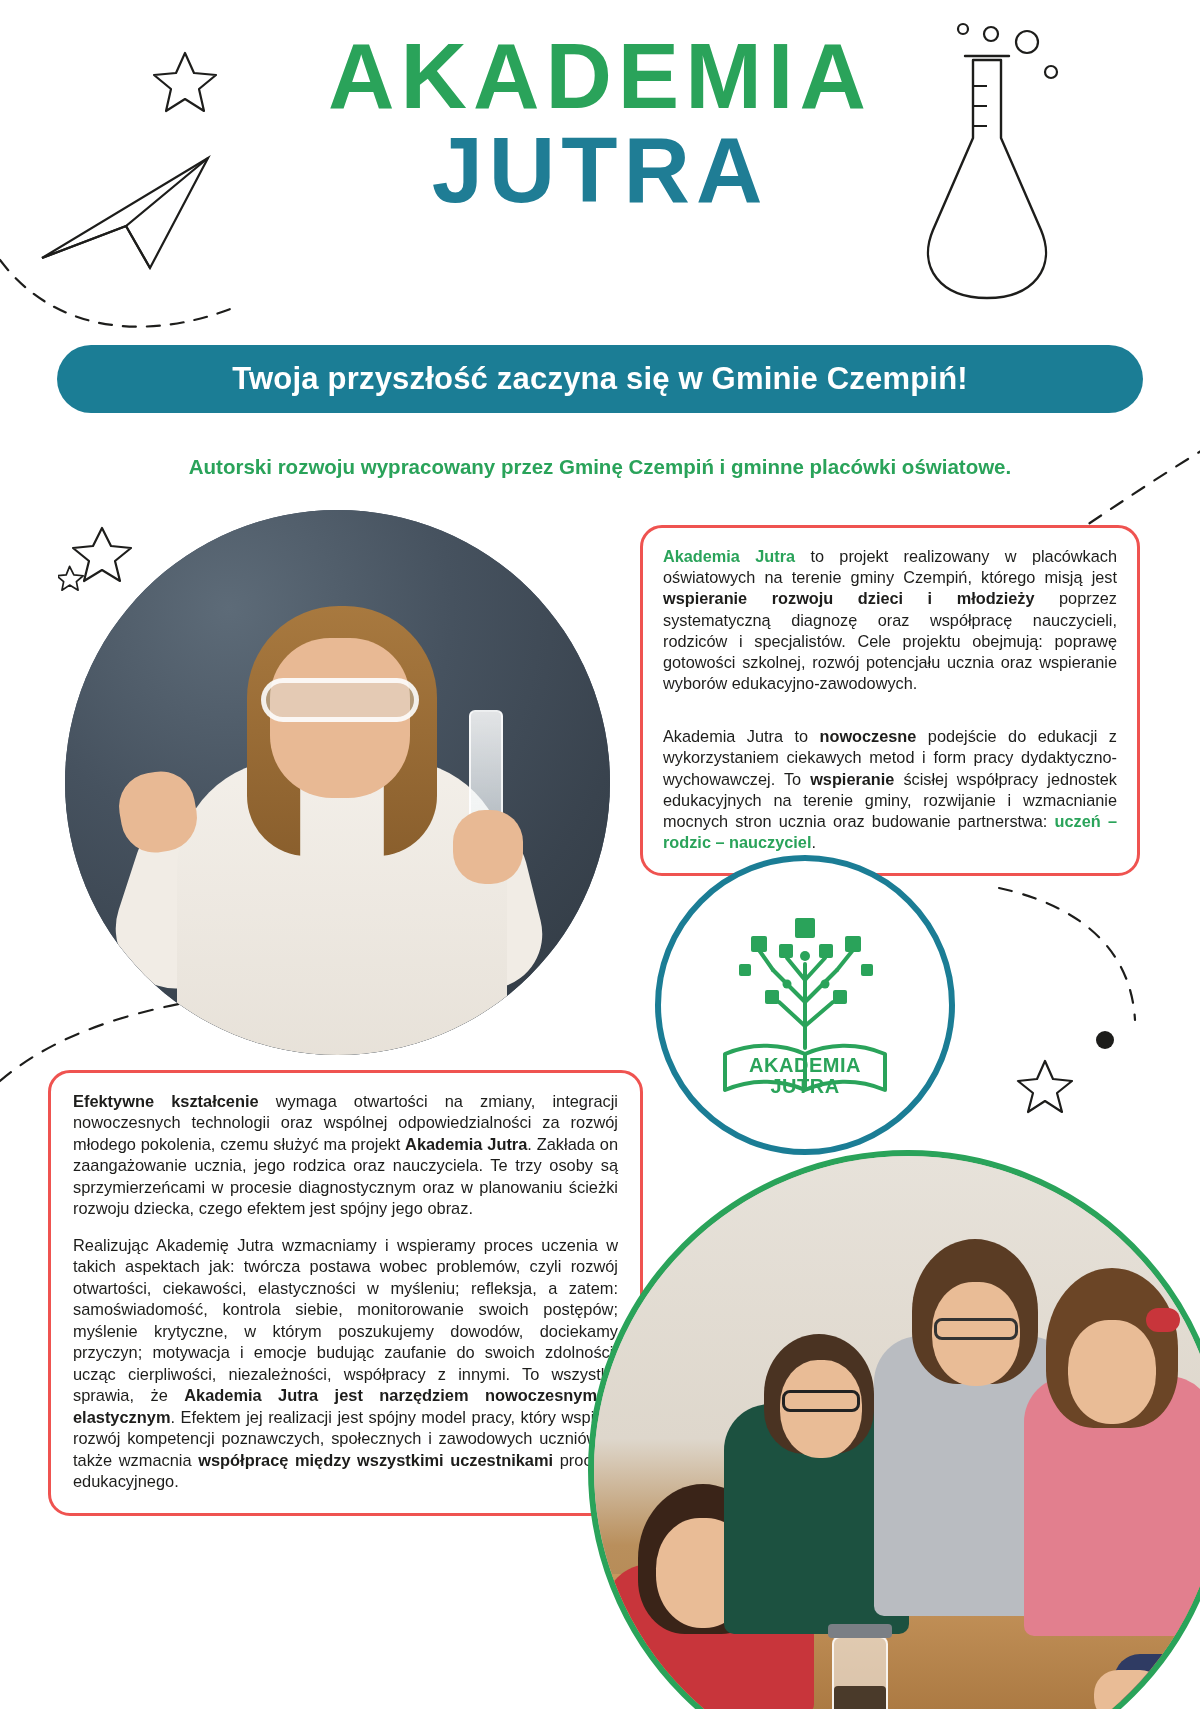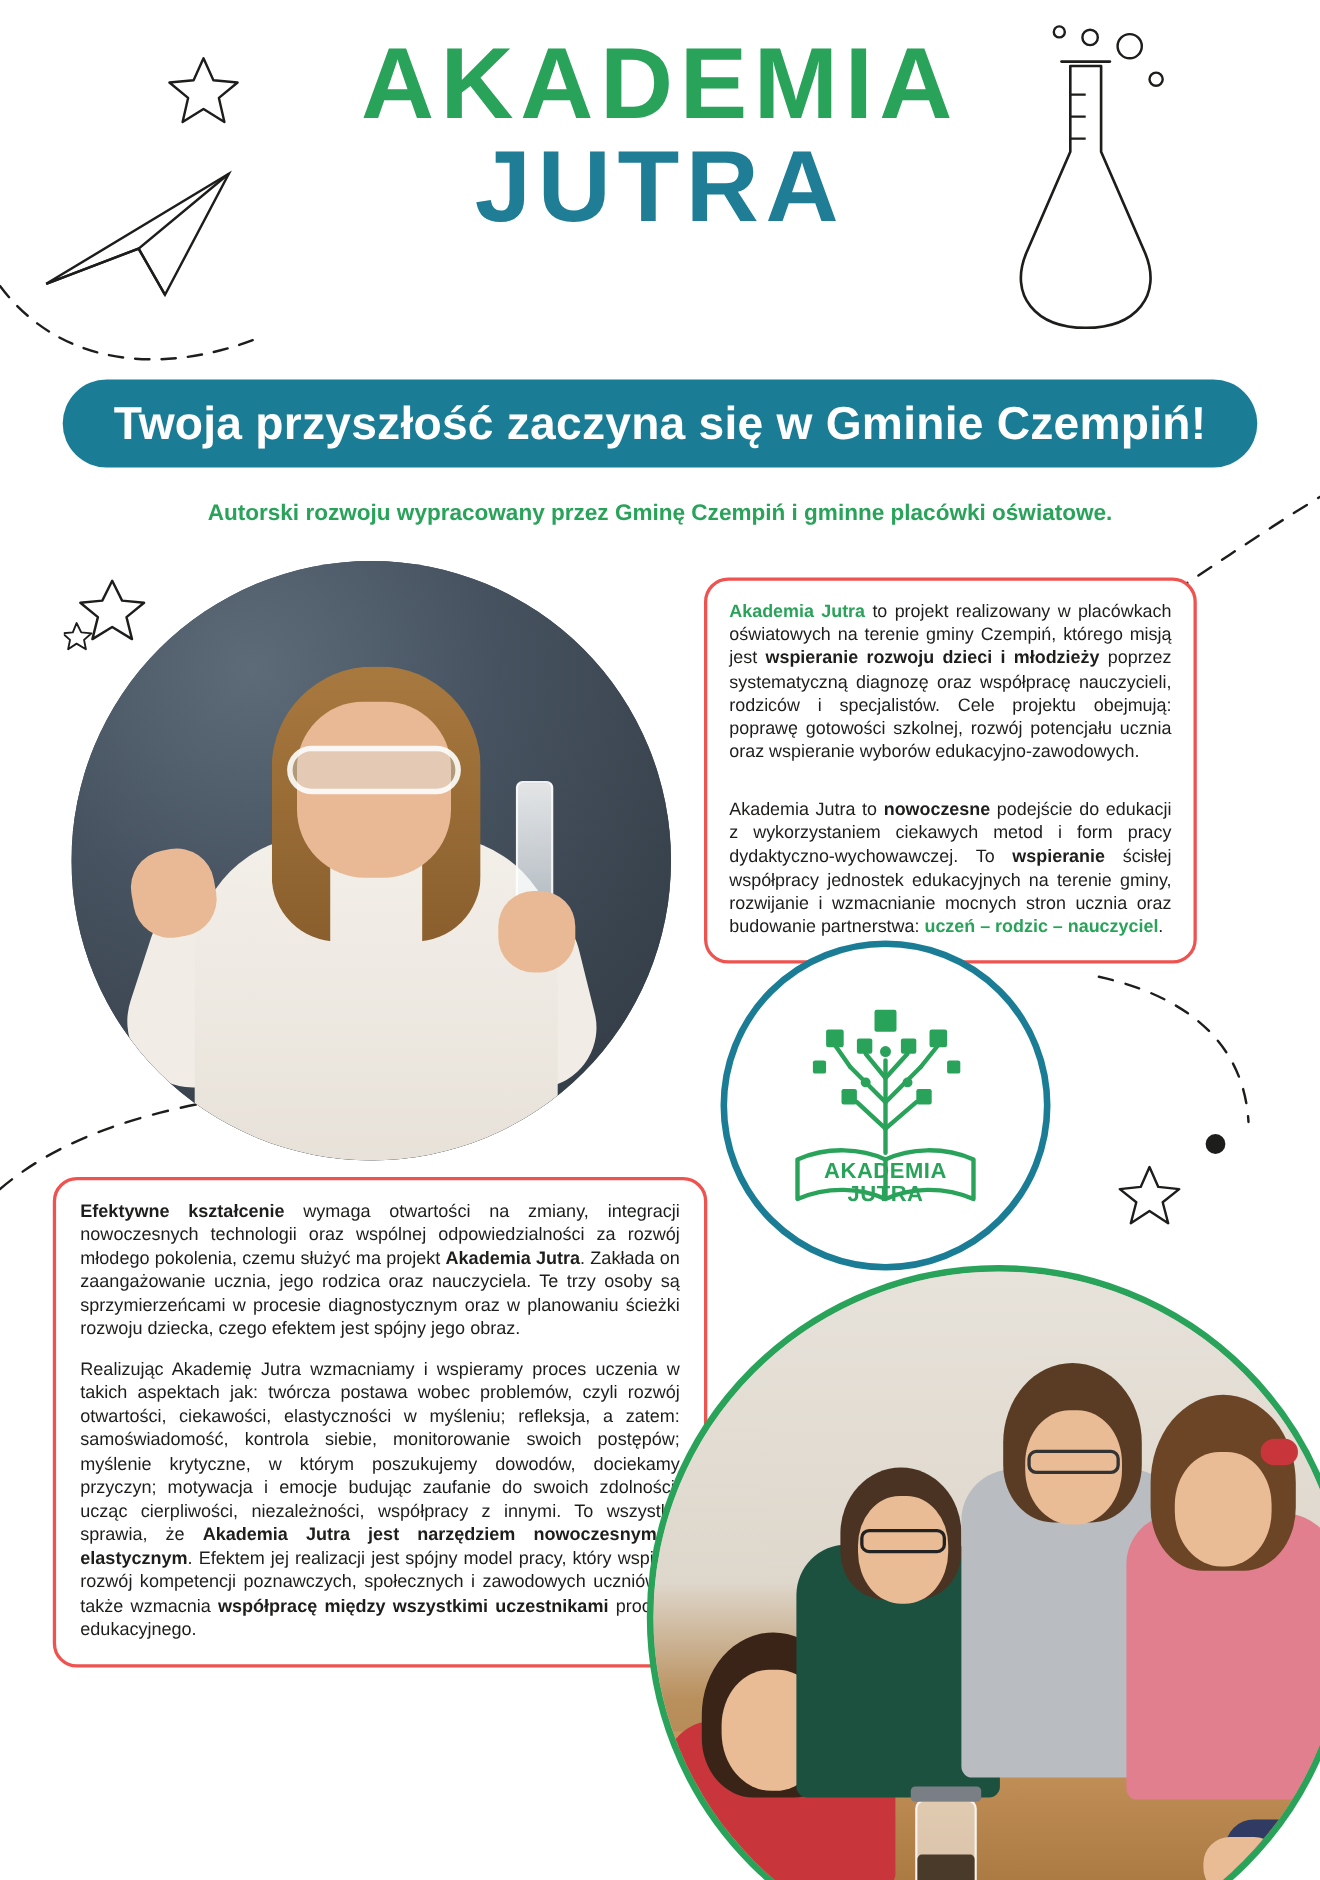--- a/index.html
+++ b/index.html
@@ -42,25 +42,25 @@
     color: #1f7d95;
     line-height: 1.02;
     margin: 0;
   }
 
   .pill {
     position: absolute;
     top: 345px;
     left: 57px;
     width: 1086px;
-    height: 80px;
+    height: 68px;
     background: #1b7d95;
     border-radius: 40px;
     color: #ffffff;
-    font-size: 42px;
+    font-size: 31px;
     font-weight: 700;
     display: flex;
     align-items: center;
     justify-content: center;
     letter-spacing: 0.2px;
   }
 
   .subtitle {
     position: absolute;
     top: 455px;
@@ -173,21 +173,21 @@
   
   .box {
     position: absolute;
     border: 3px solid #ef5350;
     border-radius: 22px;
     background: #ffffff;
   }
   #intro-box {
     top: 525px;
     left: 640px;
-    width: 448px;
+    width: 500px;
     padding: 18px 20px 20px 20px;
   }
   #intro-box p {
     margin: 0 0 16px 0;
     font-size: 16.3px;
     line-height: 1.30;
     text-align: justify;
     color: #1d1d1b;
   }
   #intro-box p:last-child { margin-bottom: 0; margin-top: 32px; }

